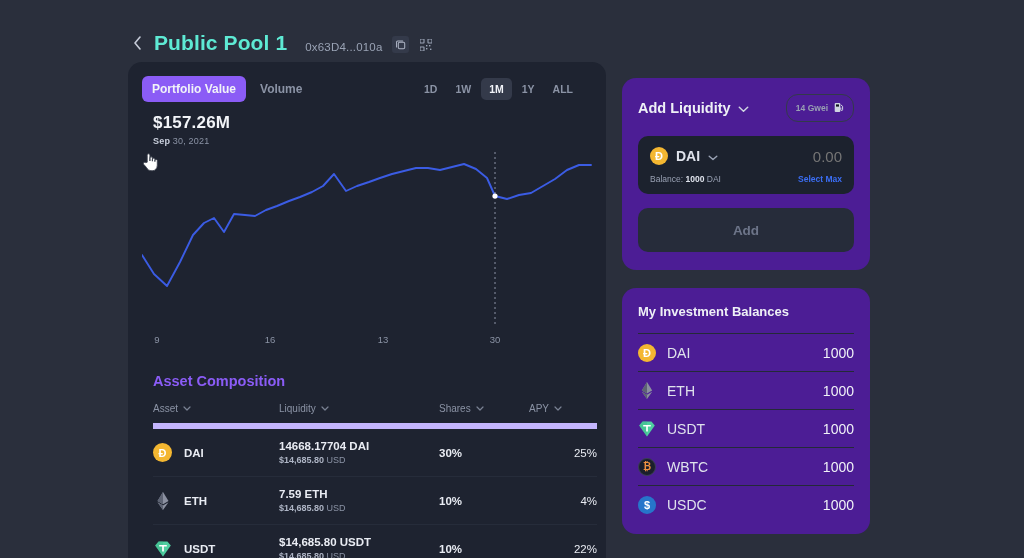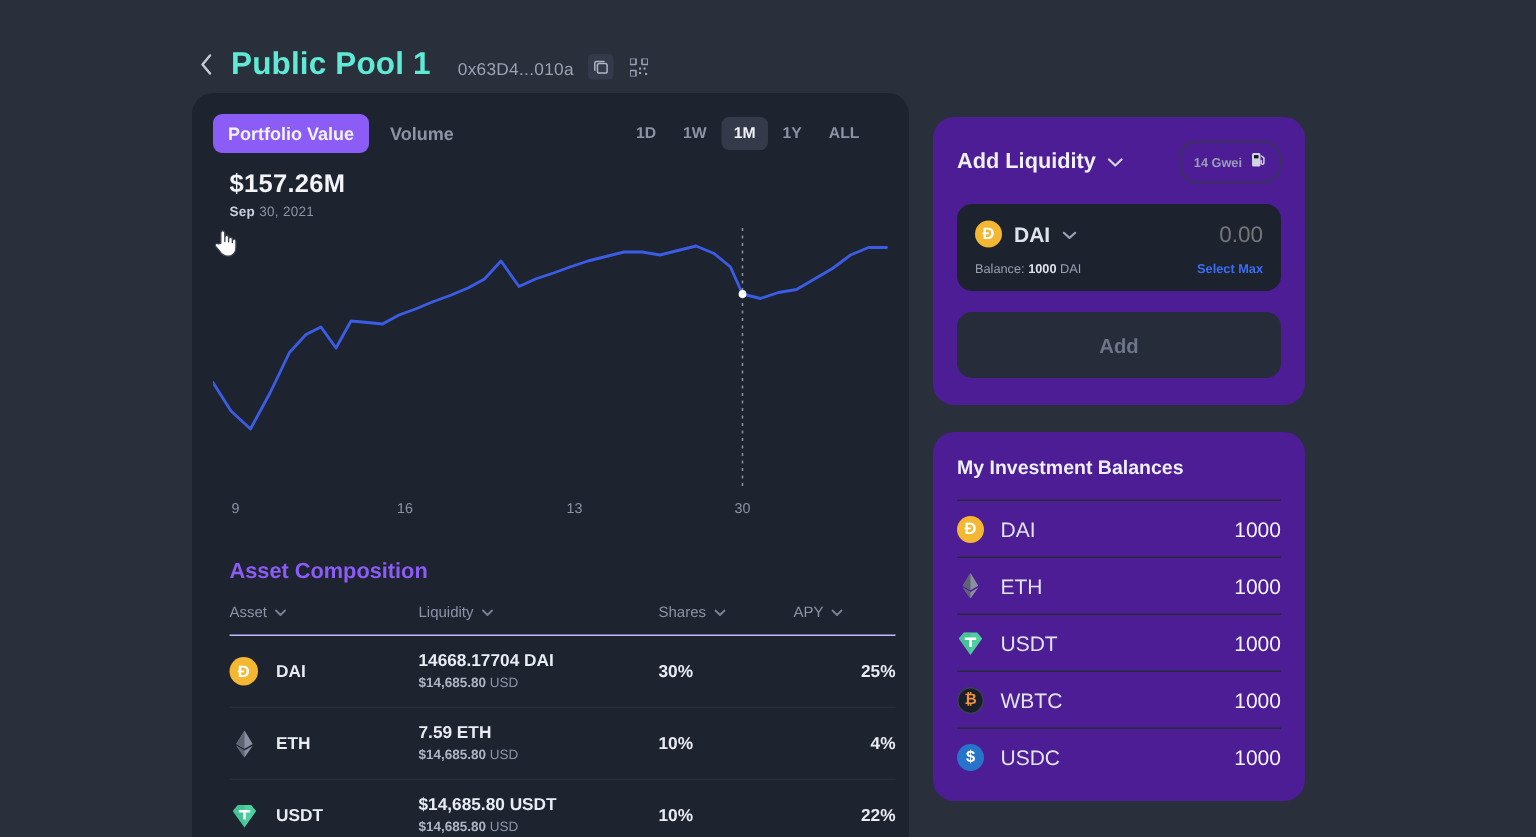--- a/index.html
+++ b/index.html
@@ -64,40 +64,40 @@
   }
   .x-axis { position: relative; width: 452px; height: 22px; margin-top: 6px; }
   .x-tick {
     position: absolute; font-size: 9.5px; color: #8b93a5; transform: translateX(-50%);
     top: 4px;
   }
 
   
   .comp-title { font-size: 14.5px; font-weight: 700; color: #8b5cf6; margin: 21px 0 0 11px; }
   .table { margin: 14px 0 0 11px; width: 444px; }
-  .thead { display: flex; align-items: center; padding-bottom: 9px; border-bottom: 1px solid #c4b5fd; }
+  .thead { display: flex; align-items: center; padding-bottom: 9px; border-bottom: 6px solid #c4b5fd; }
   .th { font-size: 10px; color: #8b93a5; display: flex; align-items: center; gap: 5px; cursor: pointer; }
   .th .chev { opacity: .85; display: flex; }
   .col-asset { width: 126px; }
   .col-res   { width: 160px; }
   .col-shares{ width: 90px; }
   .col-apy   { width: 68px; justify-content: flex-start; }
   .trow {
     display: flex; align-items: center; height: 48px;
     border-bottom: 1px solid #262c3a;
   }
   .asset-cell { width: 126px; display: flex; align-items: center; gap: 12px; }
   .asset-name { font-size: 11.5px; font-weight: 700; color: #e9ecf3; }
   .res-cell { width: 160px; }
   .res-main { font-size: 11.5px; font-weight: 700; color: #e9ecf3; }
   .res-sub { font-size: 9px; color: #8b93a5; margin-top: 3px; }
   .res-sub .usd { color: #8b93a5; font-weight: 400; }
   .res-sub .amt { color: #aeb5c5; font-weight: 700; }
   .shares-cell { width: 90px; font-size: 11.5px; font-weight: 700; color: #e9ecf3; }
-  .apy-cell { width: 68px; font-size: 11.5px; font-weight: 700; color: #e9ecf3; text-align: right; }
+  .apy-cell { width: 68px; font-size: 11.5px; font-weight: 400; color: #e9ecf3; text-align: right; }
 
   
   .side-col { position: absolute; left: 622px; top: 78px; width: 248px; }
   .card { background: #4c1d95; border-radius: 14px; }
   .card-liq { padding: 16px 16px 18px 16px; }
   .liq-head { display: flex; align-items: center; justify-content: space-between; }
   .liq-title-wrap { display: flex; align-items: center; gap: 7px; cursor: pointer; }
   .liq-title { font-size: 14.5px; font-weight: 700; color: #eef0f6; }
   .gas-pill {
     display: flex; align-items: center; gap: 6px;

